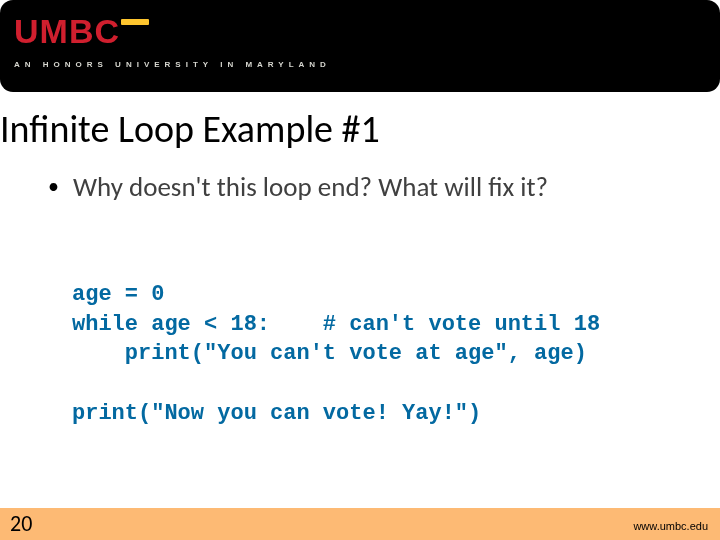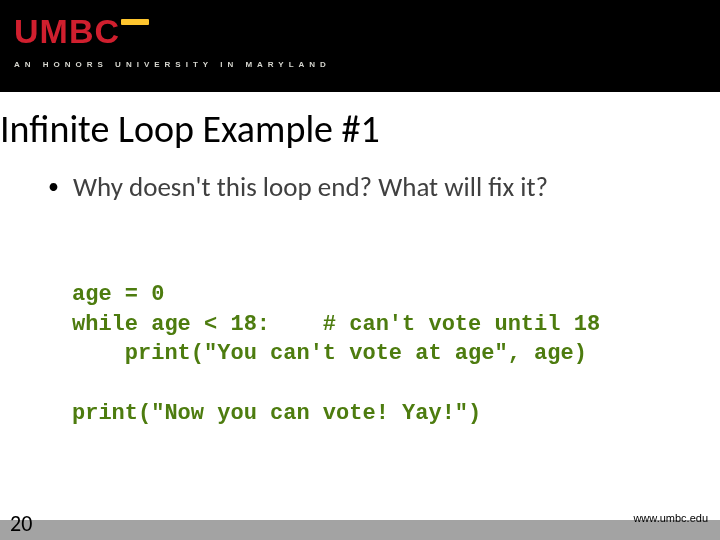--- a/index.html
+++ b/index.html
@@ -1,35 +1,35 @@
 <!DOCTYPE html>
 <html><head>
 <meta charset="utf-8">
 <style>
   * { margin: 0; padding: 0; box-sizing: border-box; }
   html, body { width: 720px; height: 540px; font-family: Calibri, "Segoe UI", Arial, sans-serif; background: #fff; overflow: hidden; }
   .slide { position: relative; width: 720px; height: 540px; background: #fff; }
 
-  .header-bar { position: absolute; top: 0; left: 0; width: 100%; height: 92px; background: #000; }
+  .header-bar { position: absolute; top: 0; left: 0; width: 100%; height: 92px; background: #000; border-radius: 13px; }
   .logo-block { position: absolute; top: 12px; left: 14px; }
   .logo-text { color: #d01f2e; font-weight: 800; font-size: 34px; letter-spacing: 1px; font-family: "Arial Black", Arial, sans-serif; }
   .logo-dash { display: inline-block; width: 28px; height: 6px; background: #fec52e; margin-left: 1px; margin-bottom: 18px; border-radius: 1px; }
   .tagline { position: absolute; top: 60px; left: 14px; color: #d6d6cf; font-size: 8px; letter-spacing: 5px; font-weight: 600; font-family: Arial, sans-serif; text-align: right; }
 
   .title { position: absolute; top: 106px; left: 0; width: 100%; font-size: 38px; color: #000; font-weight: 400; }
 
   .bullet-line { position: absolute; top: 170px; left: 48px; display: flex; align-items: flex-start; }
   .bullet-dot { color: #000; font-size: 22px; margin-right: 14px; margin-top: 6px; line-height: 1; }
   .bullet-text { font-size: 27px; color: #404040; line-height: 1.25; }
 
-  .code-block { position: absolute; top: 280px; left: 72px; font-family: "Courier New", Courier, monospace; font-size: 22px; font-weight: bold; color: #4d7c0f; line-height: 1.35; white-space: pre; }
+  .code-block { position: absolute; top: 280px; left: 72px; font-family: "Courier New", Courier, monospace; font-size: 22px; font-weight: bold; color: #0369a1; line-height: 1.35; white-space: pre; }
 
-  .footer-bar { position: absolute; bottom: 0; left: 0; width: 100%; height: 20px; background: #a3a3a3; text-decoration: underline; }
+  .footer-bar { position: absolute; bottom: 0; left: 0; width: 100%; height: 32px; background: #fdba74; text-decoration: underline; }
   .page-num { position: absolute; left: 10px; bottom: 3px; font-size: 22px; color: #000; font-weight: 400; }
-  .footer-link { position: absolute; right: 12px; bottom: 16px; font-size: 11px; color: #000; font-family: Arial, sans-serif; }
+  .footer-link { position: absolute; right: 12px; bottom: 8px; font-size: 11px; color: #000; font-family: Arial, sans-serif; }
 </style>
 </head>
 <body>
 
 <div class="slide">
 
   <div class="header-bar">
     <div class="logo-block">
       <span class="logo-text">UMBC</span><span class="logo-dash"></span>
     </div>

